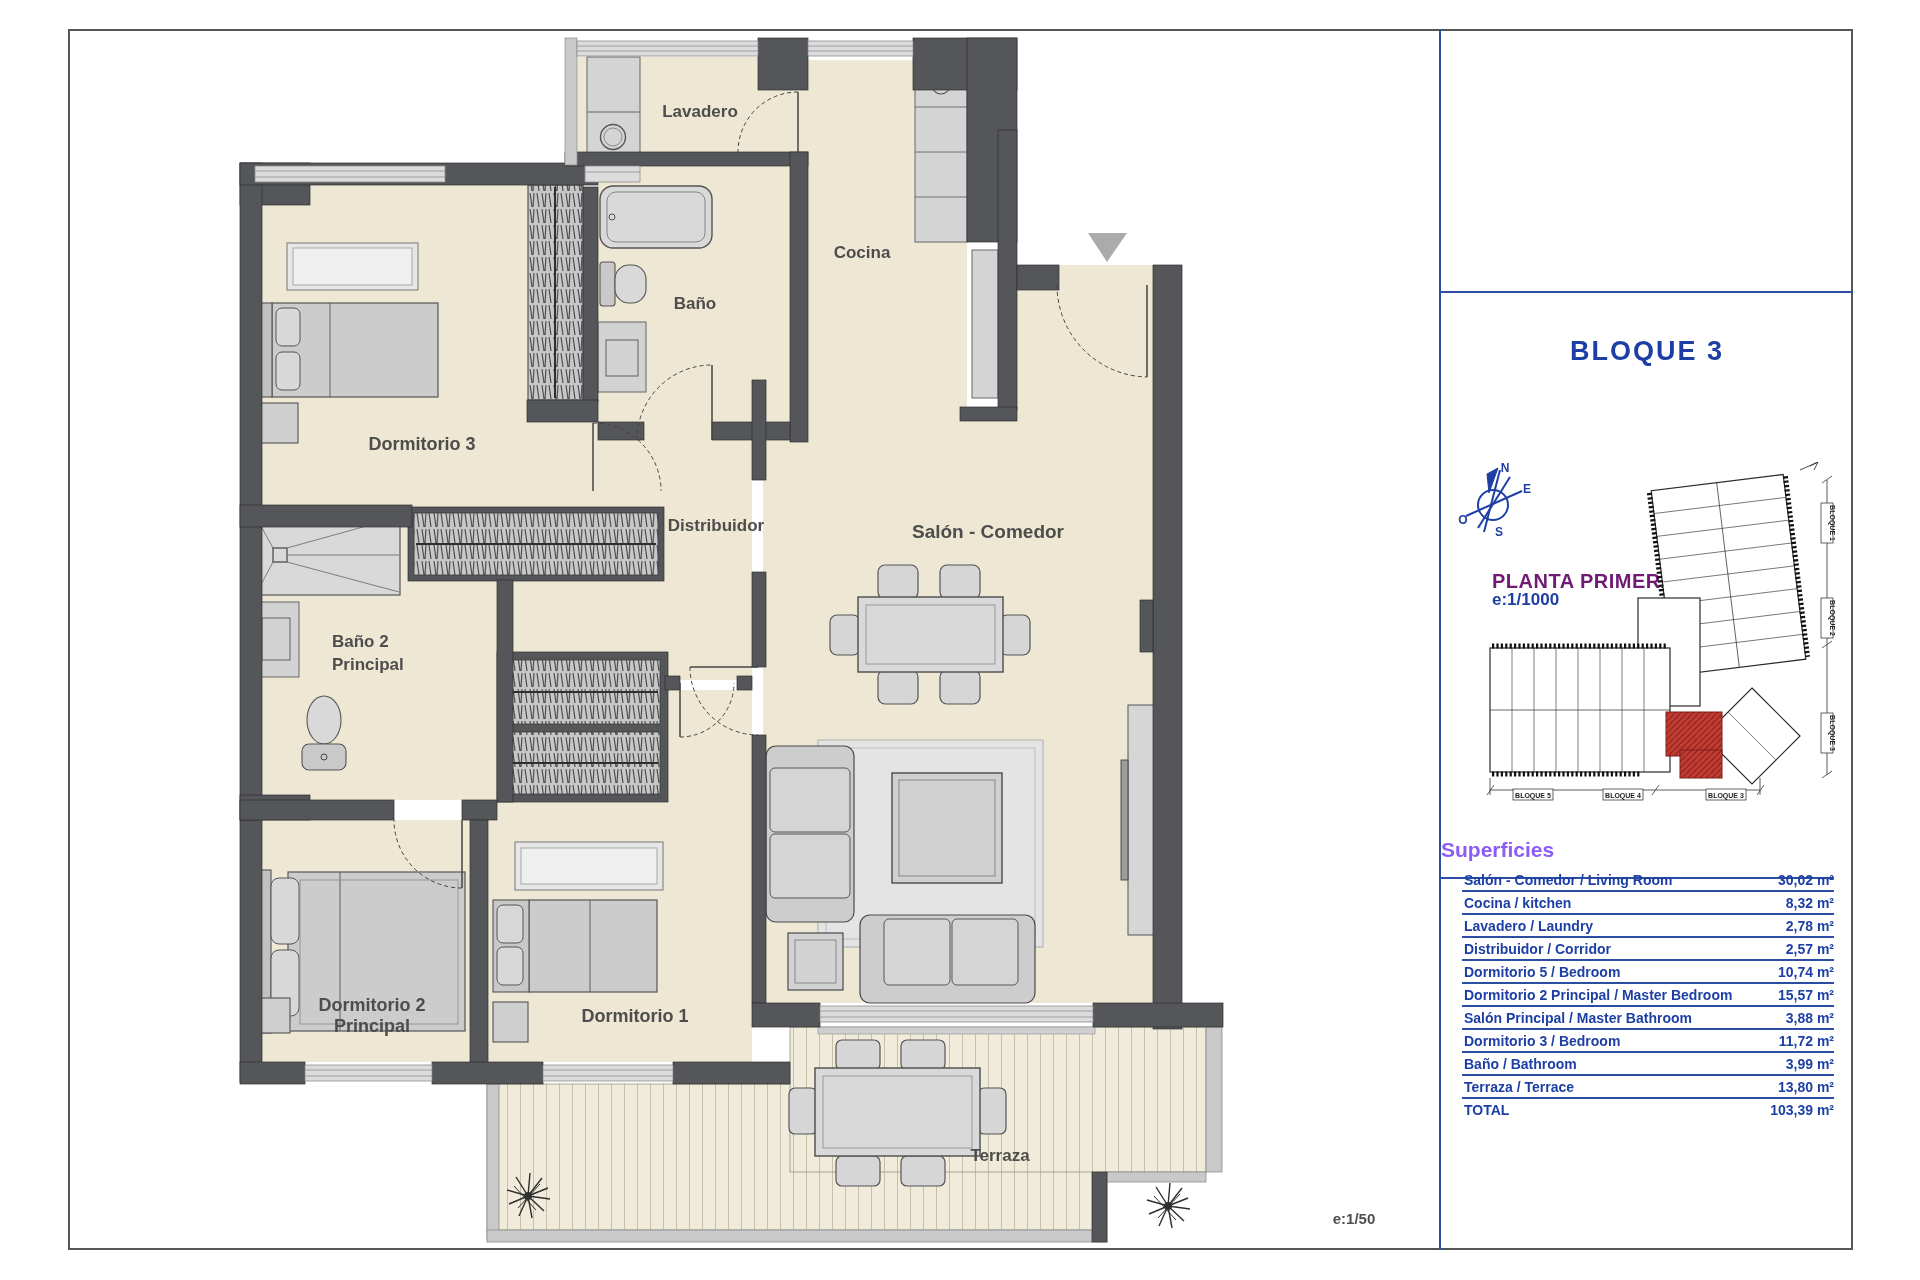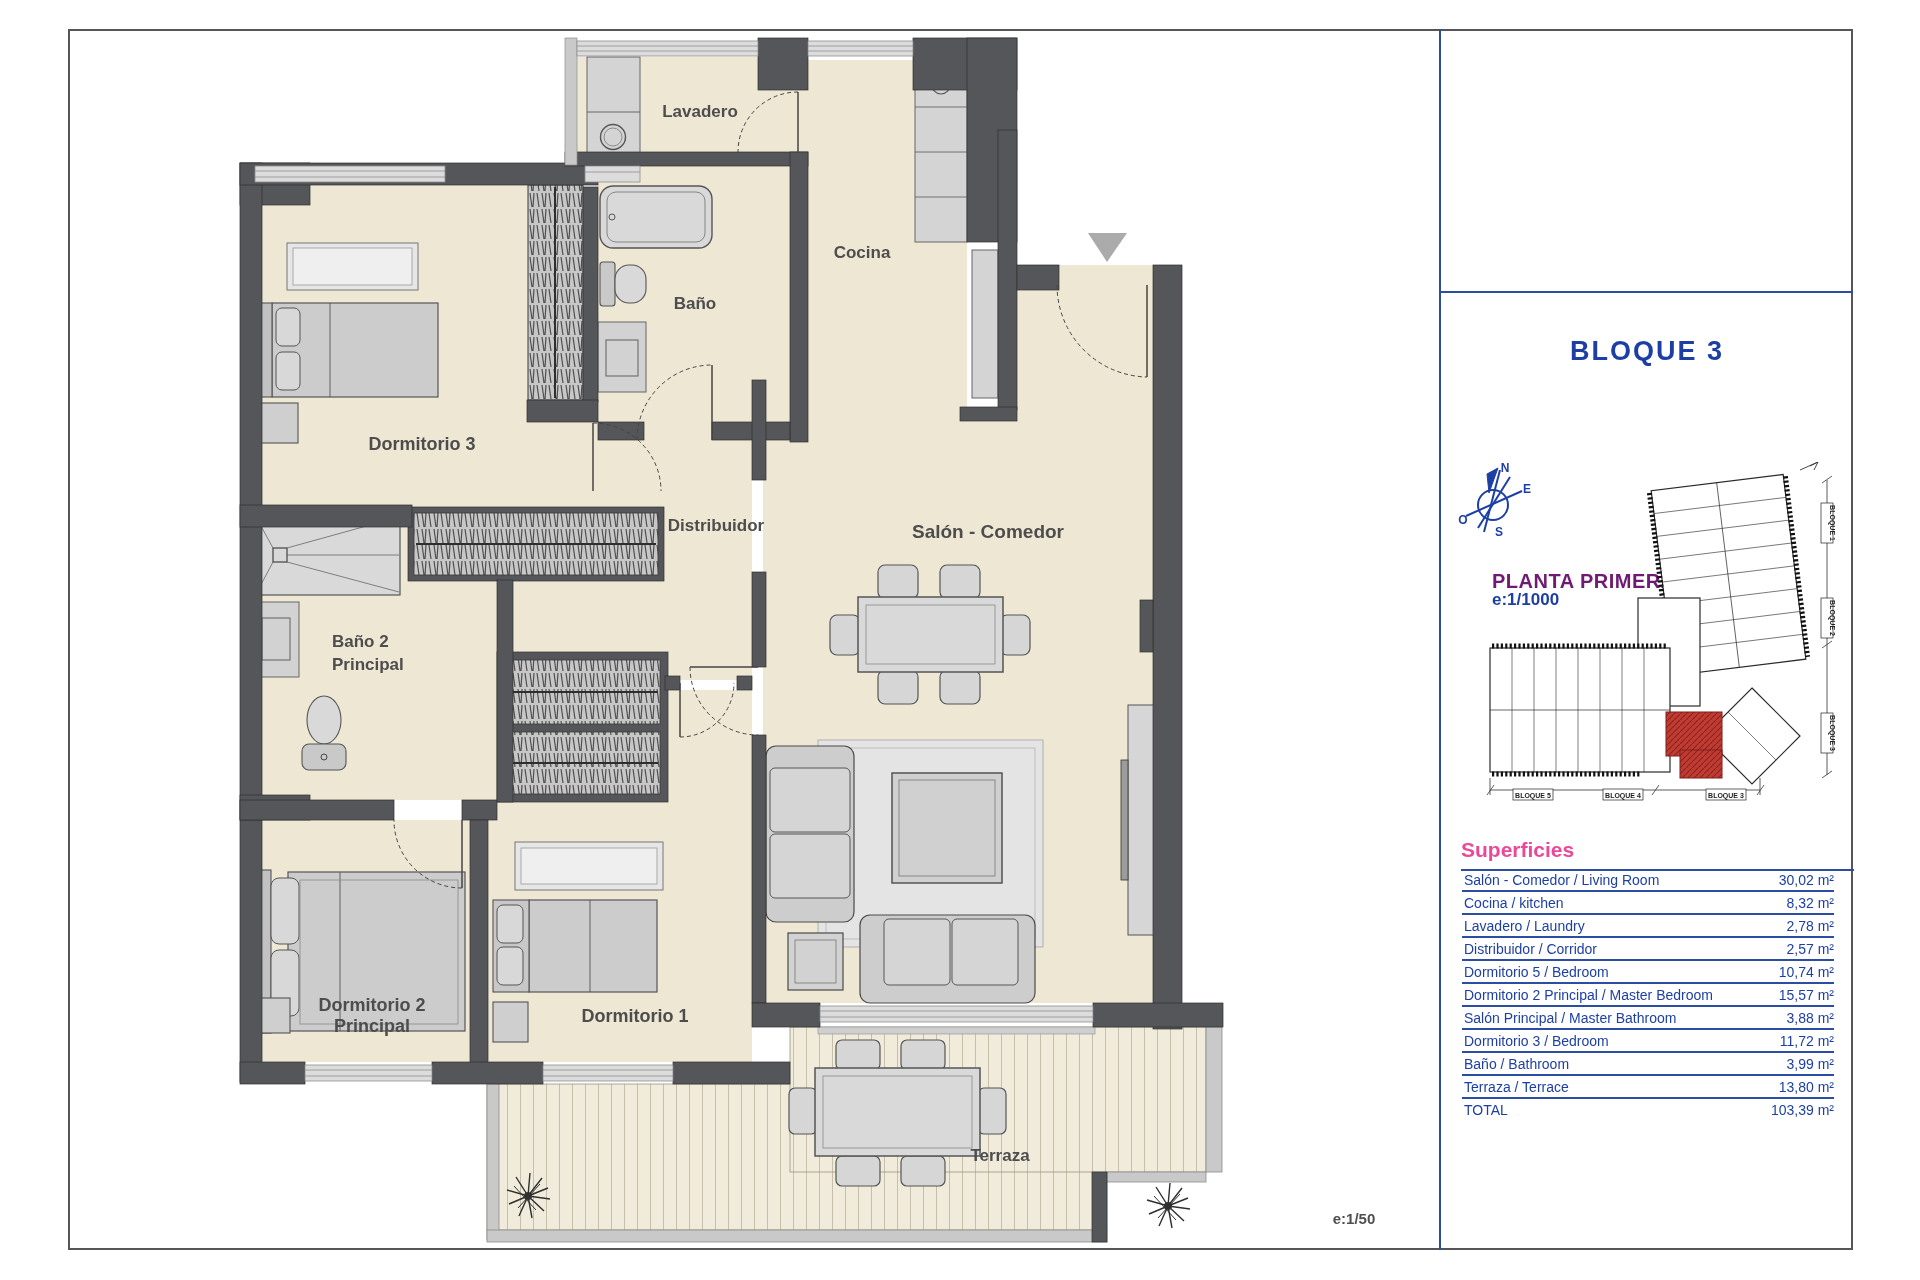--- a/index.html
+++ b/index.html
@@ -7,26 +7,26 @@
          font-family:"Liberation Sans",sans-serif;}
   .sheet{position:absolute;left:68px;top:29px;width:1785px;height:1221px;
          border:2px solid #55565A;box-sizing:border-box;background:#fff;}
   .abs{position:absolute;}
   .vline{left:1439px;top:29px;width:2px;height:1221px;background:#2B4EA2;}
   .hline{left:1439px;top:291px;width:414px;height:2px;background:#2B4EA2;}
   .bloque-title{left:1441px;top:336px;width:412px;text-align:center;
         font-size:27px;font-weight:bold;letter-spacing:2px;color:#1D3FA5;}
   .planta{left:1492px;top:570px;font-size:20px;font-weight:bold;color:#701a75;letter-spacing:.5px;}
   .planta2{left:1492px;top:590px;font-size:17px;font-weight:bold;color:#1D3FA5;}
-  .sup-head{left:1441px;top:838px;width:393px;font-size:21px;font-weight:bold;color:#ec4899;
-        border-bottom:2px solid #2B4EA2;padding-bottom:7px;margin-left:20px;}
+  .sup-head{left:1441px;top:838px;width:393px;font-size:21px;font-weight:bold;color:#8b5cf6;
+        border-bottom:2px solid #2B4EA2;padding-bottom:15px;}
   .sup-table{left:1462px;top:869px;width:372px;}
   .srow{display:flex;justify-content:space-between;align-items:baseline;
         border-bottom:2px solid #2B4EA2;padding:4px 0 2px 2px;
-        font-size:14px;font-weight:normal;color:#1D3FA5;line-height:15px;}
+        font-size:14px;font-weight:bold;color:#1D3FA5;line-height:15px;}
   .srow.total{border-bottom:none;}
   .sval{white-space:nowrap;}
   .scale-note{left:1308px;top:1210px;width:92px;text-align:center;
         font-size:15px;font-weight:bold;color:#4F4F4F;}
   svg{position:absolute;left:0;top:0;}
   text.rlabel{fill:#4D4D4D;font-family:"Liberation Sans",sans-serif;font-weight:bold;}
   .mini-label{font-family:"Liberation Sans",sans-serif;font-size:7px;fill:#222;font-weight:bold;}
 </style>
 </head>
 <body>

